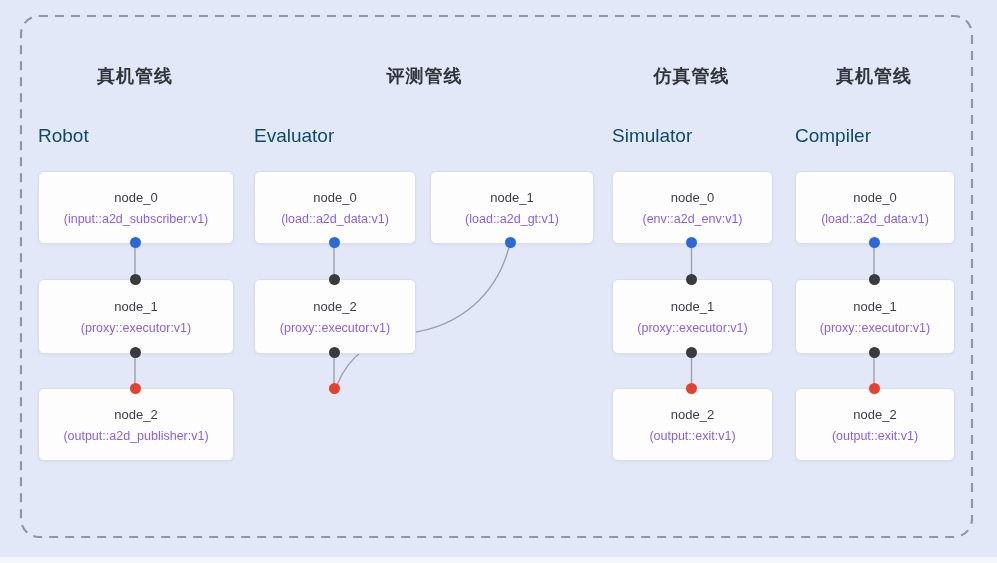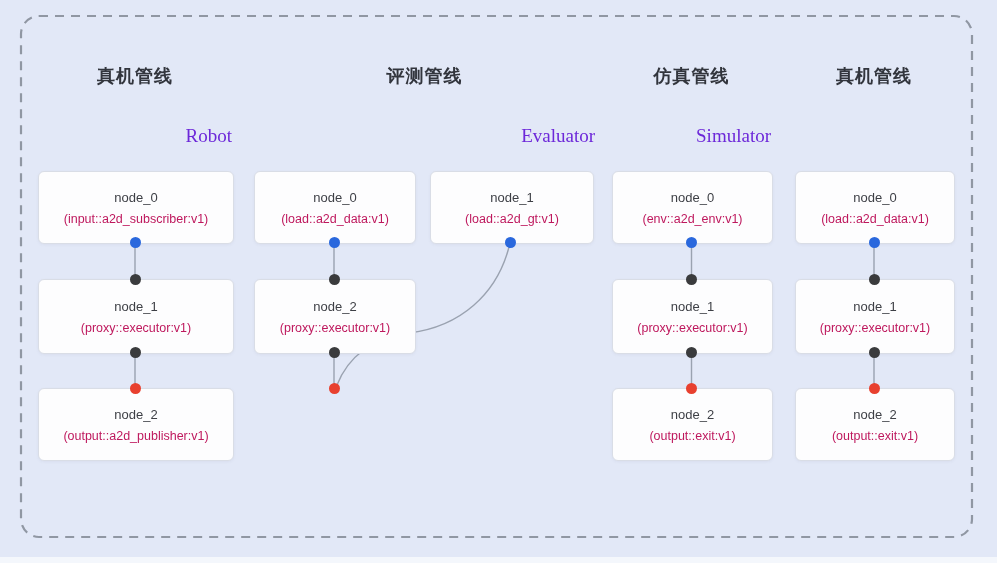--- a/index.html
+++ b/index.html
@@ -16,34 +16,34 @@
     position:absolute;left:0;bottom:0;width:997px;height:6px;background:#f4f7fc;
   }
   svg.wires{
     position:absolute;left:0;top:0;z-index:1;
   }
   .hdr-zh{
     position:absolute;z-index:2;text-align:center;
     font-size:18px;font-weight:600;color:#32353d;letter-spacing:1px;
   }
   .hdr-en{
-    position:absolute;z-index:2;text-align:right;
-    font-size:19px;font-weight:400;color:#6d28d9;font-family:Liberation Serif, serif;
+    position:absolute;z-index:2;text-align:left;
+    font-size:19px;font-weight:400;color:#0c4a6e;
   }
   .node{
     position:absolute;z-index:2;
     background:#fdfdfe;
     border:1px solid #d9dde6;
     border-radius:6px;
     box-shadow:0 1px 3px rgba(60,70,110,0.06);
     display:flex;flex-direction:column;align-items:center;justify-content:center;
     text-align:center;
   }
   .nname{font-size:13px;color:#3d3f45;margin-bottom:7px;text-align:right;}
-  .ntype{font-size:12.5px;color:#be185d;}
+  .ntype{font-size:12.5px;color:#8b5cf6;}
   .dot{
     position:absolute;z-index:3;width:11px;height:11px;border-radius:50%;
   }
   .dot.blue{background:#2a68dd;}
   .dot.dark{background:#3a3b3d;}
   .dot.red{background:#e8402f;}
 </style>
 </head>
 <body>
 
@@ -68,20 +68,21 @@
   </svg>
 
   <div class="hdr-zh" style="left:38px;top:64px;width:194px">真机管线</div>
   <div class="hdr-zh" style="left:612px;top:64px;width:159px">仿真管线</div>
   <div class="hdr-zh" style="left:254px;top:64px;width:341px">评测管线</div>
   <div class="hdr-zh" style="left:795px;top:64px;width:158px">真机管线</div>
 
   <div class="hdr-en" style="left:38px;top:125px;width:194px">Robot</div>
   <div class="hdr-en" style="left:254px;top:125px;width:341px">Evaluator</div>
   <div class="hdr-en" style="left:612px;top:125px;width:159px">Simulator</div>
+  <div class="hdr-en" style="left:795px;top:125px;width:158px">Compiler</div>
 
   <div class="node" style="left:38px;top:171px;width:194px;height:71px">
     <div class="nname">node_0</div>
     <div class="ntype">(input::a2d_subscriber:v1)</div>
   </div>
   <div class="node" style="left:38px;top:279px;width:194px;height:73px">
     <div class="nname">node_1</div>
     <div class="ntype">(proxy::executor:v1)</div>
   </div>
   <div class="node" style="left:38px;top:388px;width:194px;height:71px">

